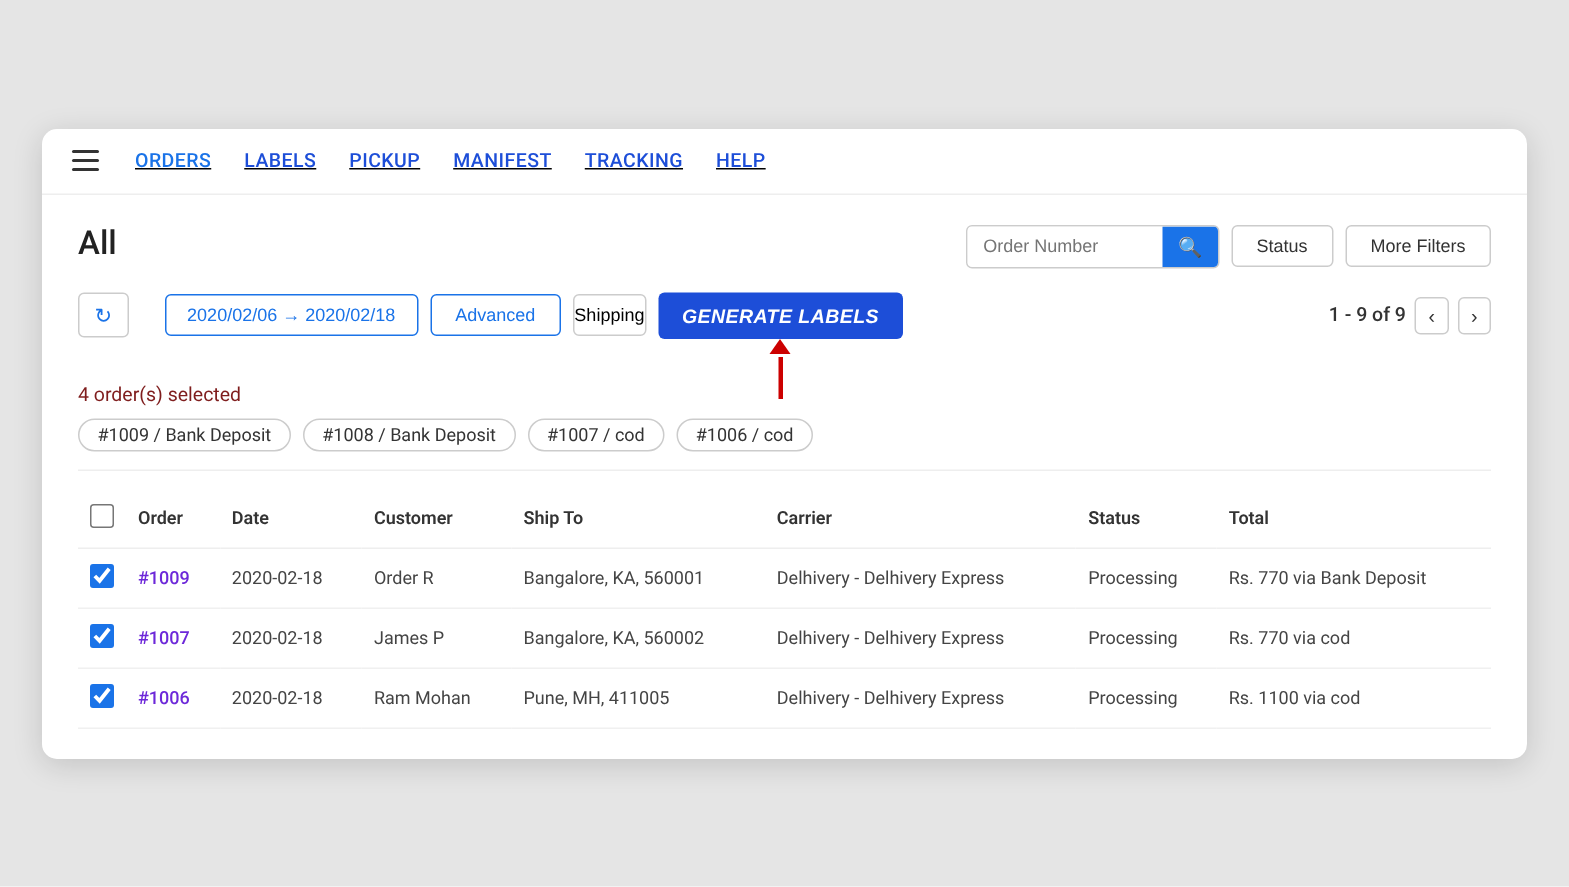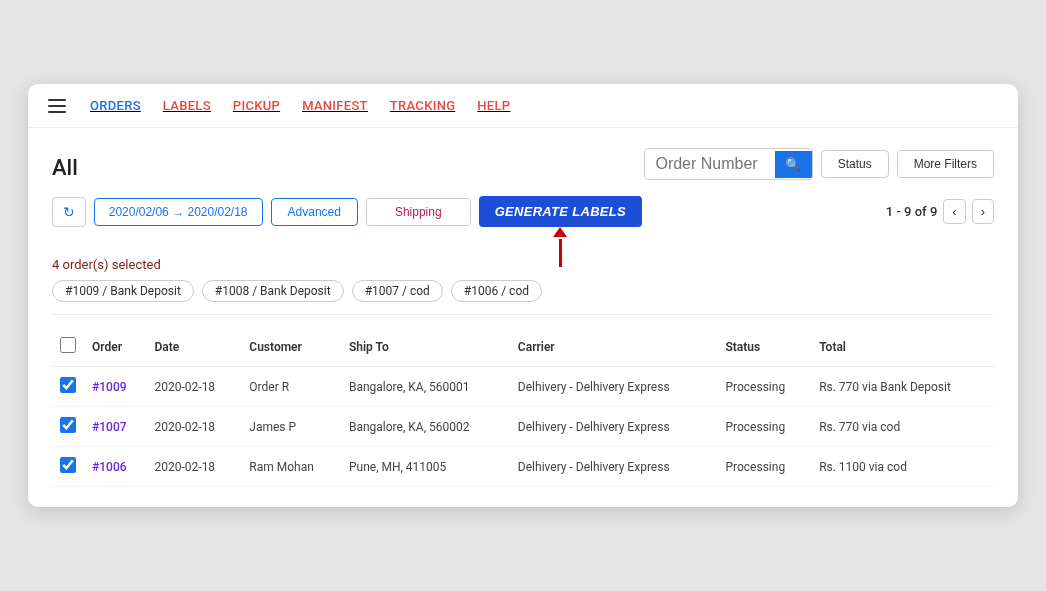--- a/index.html
+++ b/index.html
@@ -43,34 +43,34 @@
     .nav-links {
       display: flex;
       gap: 22px;
       list-style: none;
       text-decoration: underline;
     }
     .nav-links li a {
       text-decoration: none;
       font-size: 13px;
       font-weight: 500;
-      color: #ef4444;
+      color: #1d4ed8;
       letter-spacing: 0.3px;
     }
     .nav-links li a.active {
       color: #1a73e8;
     }
     
     .content {
       padding: 20px 24px;
     }
     
     .header-row {
       display: flex;
-      align-items: flex-end;
+      align-items: flex-start;
       justify-content: space-between;
       margin-bottom: 16px;
     }
     .page-title-text {
       font-size: 22px;
       font-weight: 500;
       color: #222;
     }
     .filter-group {
       display: flex;
@@ -81,21 +81,21 @@
       display: flex;
       align-items: center;
       border: 1px solid #ccc;
       border-radius: 4px;
       overflow: hidden;
     }
     .search-box input {
       border: none;
       outline: none;
       padding: 6px 10px;
-      font-size: 16px;
+      font-size: 12px;
       color: #1d4ed8;
       width: 130px;
     }
     .search-box button {
       background: #1a73e8;
       border: none;
       padding: 6px 10px;
       cursor: pointer;
       color: white;
       font-size: 13px;
@@ -127,38 +127,39 @@
     }
     .btn-date-range {
       border: 1px solid #1a73e8;
       background: #fff;
       padding: 6px 14px;
       border-radius: 4px;
       cursor: pointer;
       color: #1a73e8;
       font-size: 12px;
       font-weight: 500;
+      margin-left: 16px;
     }
     .btn-advanced {
       border: 1px solid #1a73e8;
       background: #fff;
       padding: 6px 16px;
       border-radius: 4px;
       cursor: pointer;
       color: #1a73e8;
       font-size: 12px;
       font-weight: 500;
     }
     .btn-shipping {
       border: 1px solid #ccc;
       background: #fff;
-      padding: 6px 28px;
-      border-radius: 4px;
-      cursor: pointer;
-      color: #be185d;
+      padding: 6px 0;
+      border-radius: 4px;
+      cursor: pointer;
+      color: #000000;
       font-size: 12px;
       font-weight: 500;
       text-align: center;
     }
     .btn-generate {
       background: #1d4ed8;
       border: none;
       padding: 8px 16px;
       border-radius: 4px;
       cursor: pointer;

